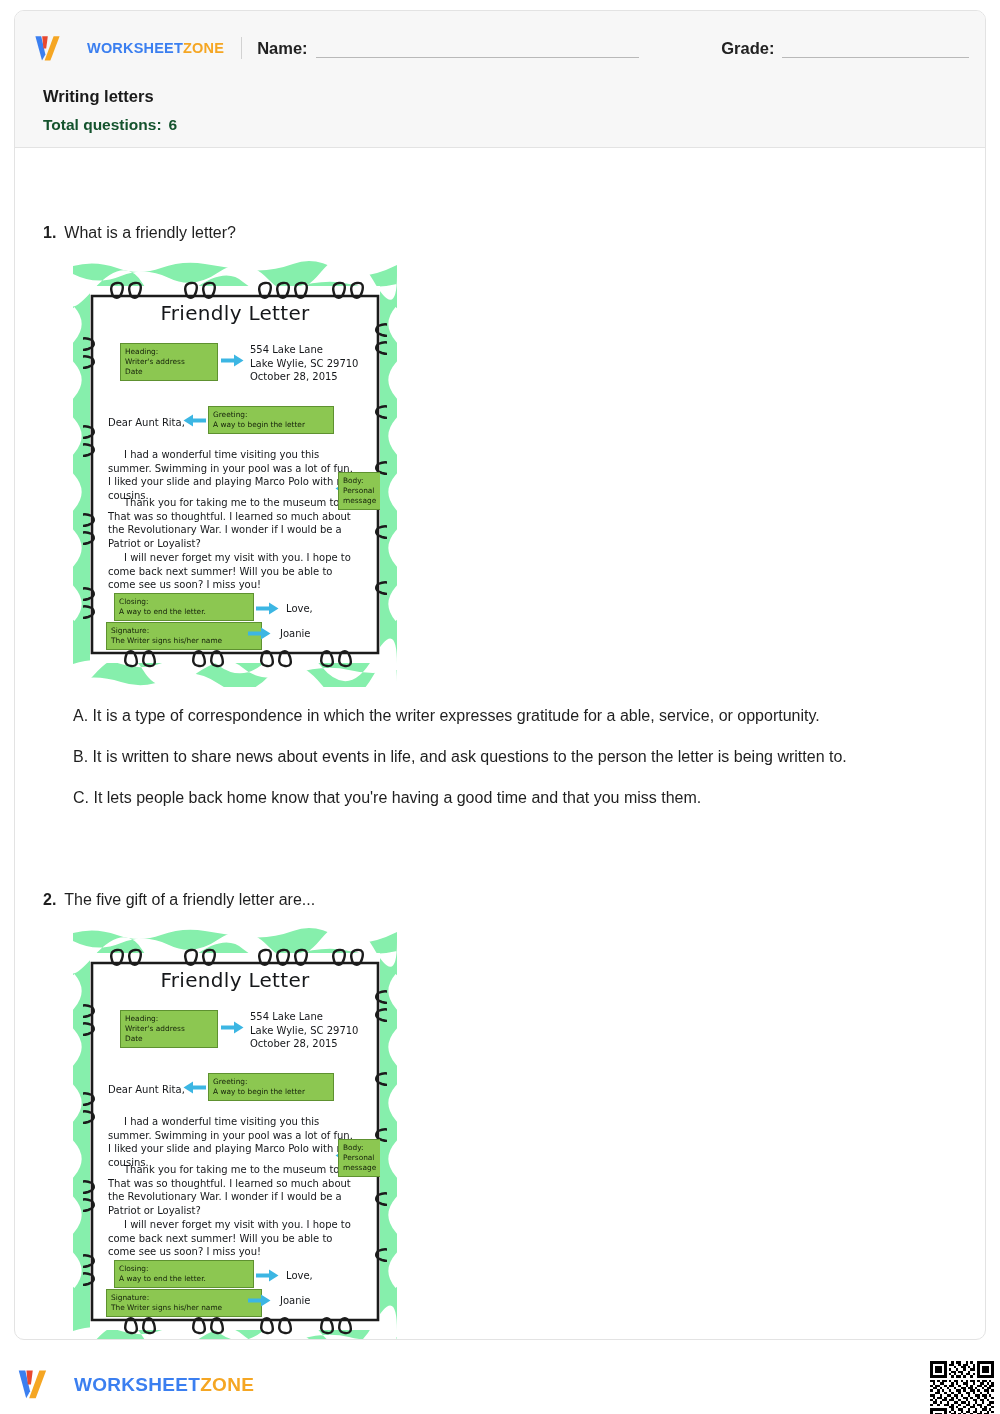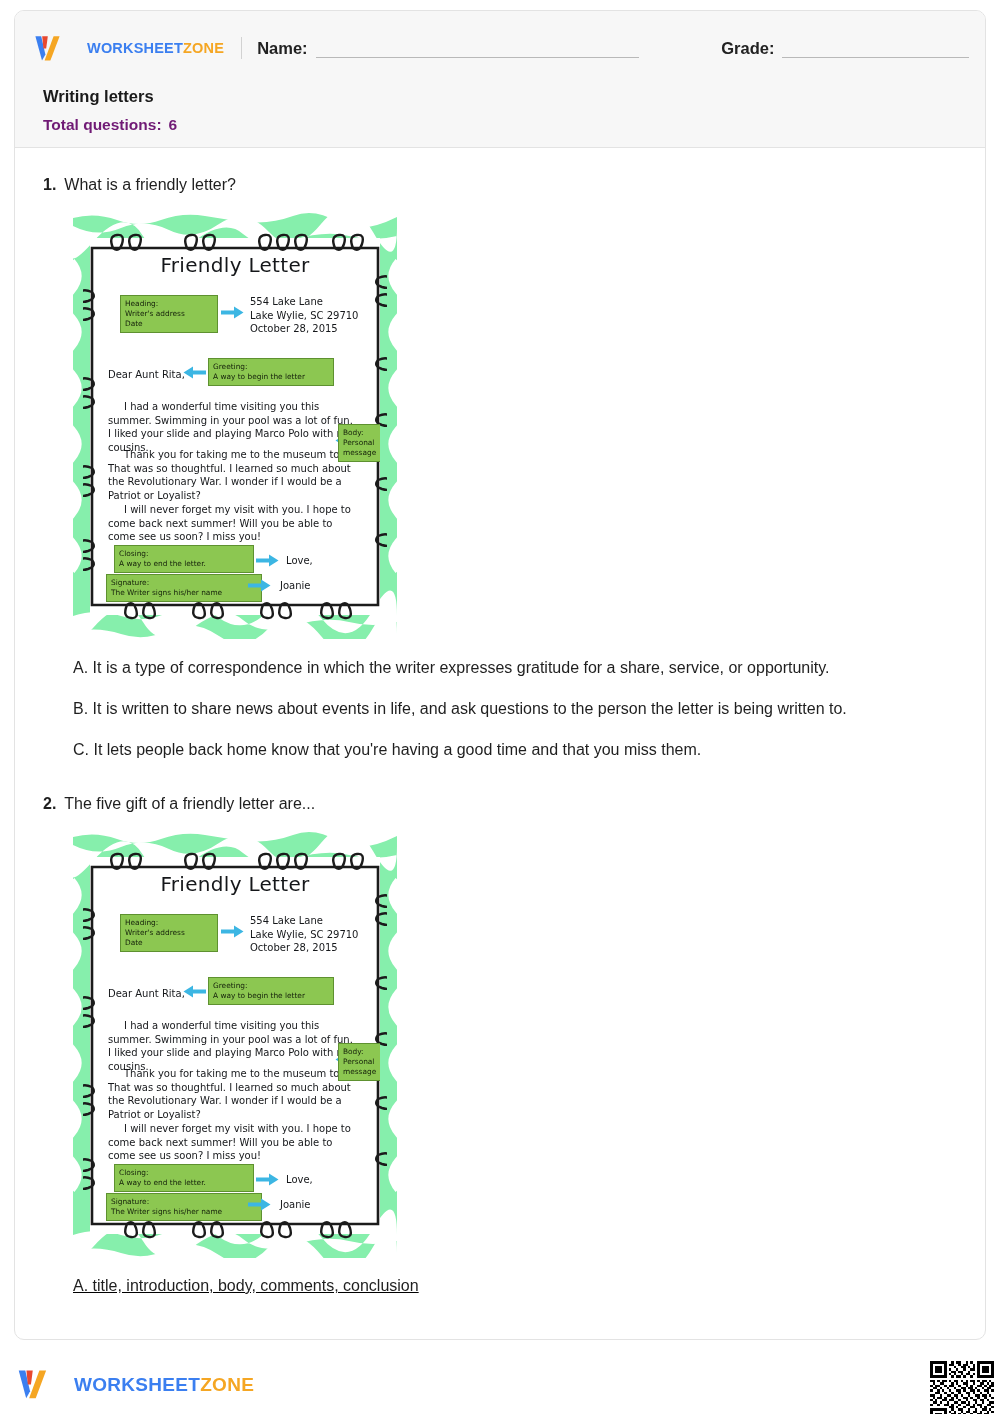--- a/index.html
+++ b/index.html
@@ -100,41 +100,41 @@
   .ws-title {
     font-size: 16.5px;
     font-weight: 700;
     color: #1a1a1a;
     margin: 0 0 12px 0;
     line-height: 1;
   }
   .ws-count {
     font-size: 15.5px;
     font-weight: 700;
-    color: #701a75;
+    color: #14532d;
     line-height: 1;
   }
   .ws-count .cnt { font-weight: 700; padding-left: 7px; }
 
   
   .body-area { padding: 0; position: relative; }
 
   .question {
     position: relative;
     padding: 0 28px;
   }
   .q-head {
     display: flex;
     align-items: baseline;
     gap: 8px;
     font-size: 16px;
     color: #1f1f1f;
   }
   .q-num { font-weight: 700; flex: none; }
-  .q-text { font-weight: 400; }
+  .q-text { font-weight: 400; margin-top: 48px; }
 
   .opts { margin-left: 30px; }
   .opt {
     font-size: 16px;
     color: #1f1f1f;
     line-height: 1.25;
   }
   .opt-row {
     display: flex;
     margin-left: 30px;
@@ -399,21 +399,21 @@
               <div>The Writer signs his/her name</div>
             </div>
             <svg class="arrow" style="left:158px; top:341px; width:23px; height:13px;" viewBox="0 0 23 13">
               <path d="M0 4.5 L13 4.5 L13 0.5 L22.5 6.5 L13 12.5 L13 8.5 L0 8.5 Z" fill="#3cb6e3"></path>
             </svg>
             <div class="hand" style="left:190px; top:341px;">Joanie</div>
           </div>
         </div>
 
         <div class="opts" style="margin-top:19px;">
-          <div class="opt">A. It is a type of correspondence in which the writer expresses gratitude for a share, service, or opportunity.</div>
+          <div class="opt">A. It is a type of correspondence in which the writer expresses gratitude for a able, service, or opportunity.</div>
           <div class="opt" style="margin-top:21px;">B. It is written to share news about events in life, and ask questions to the person the letter is being written to.</div>
           <div class="opt" style="margin-top:21px;">C. It lets people back home know that you're having a good time and that you miss them.</div>
         </div>
       </div>
 
       <div class="question" style="padding-top:35px;">
         <div class="q-head">
           <span class="q-num">2.</span>
           <span class="q-text">The five gift of a friendly letter are...</span>
         </div>

